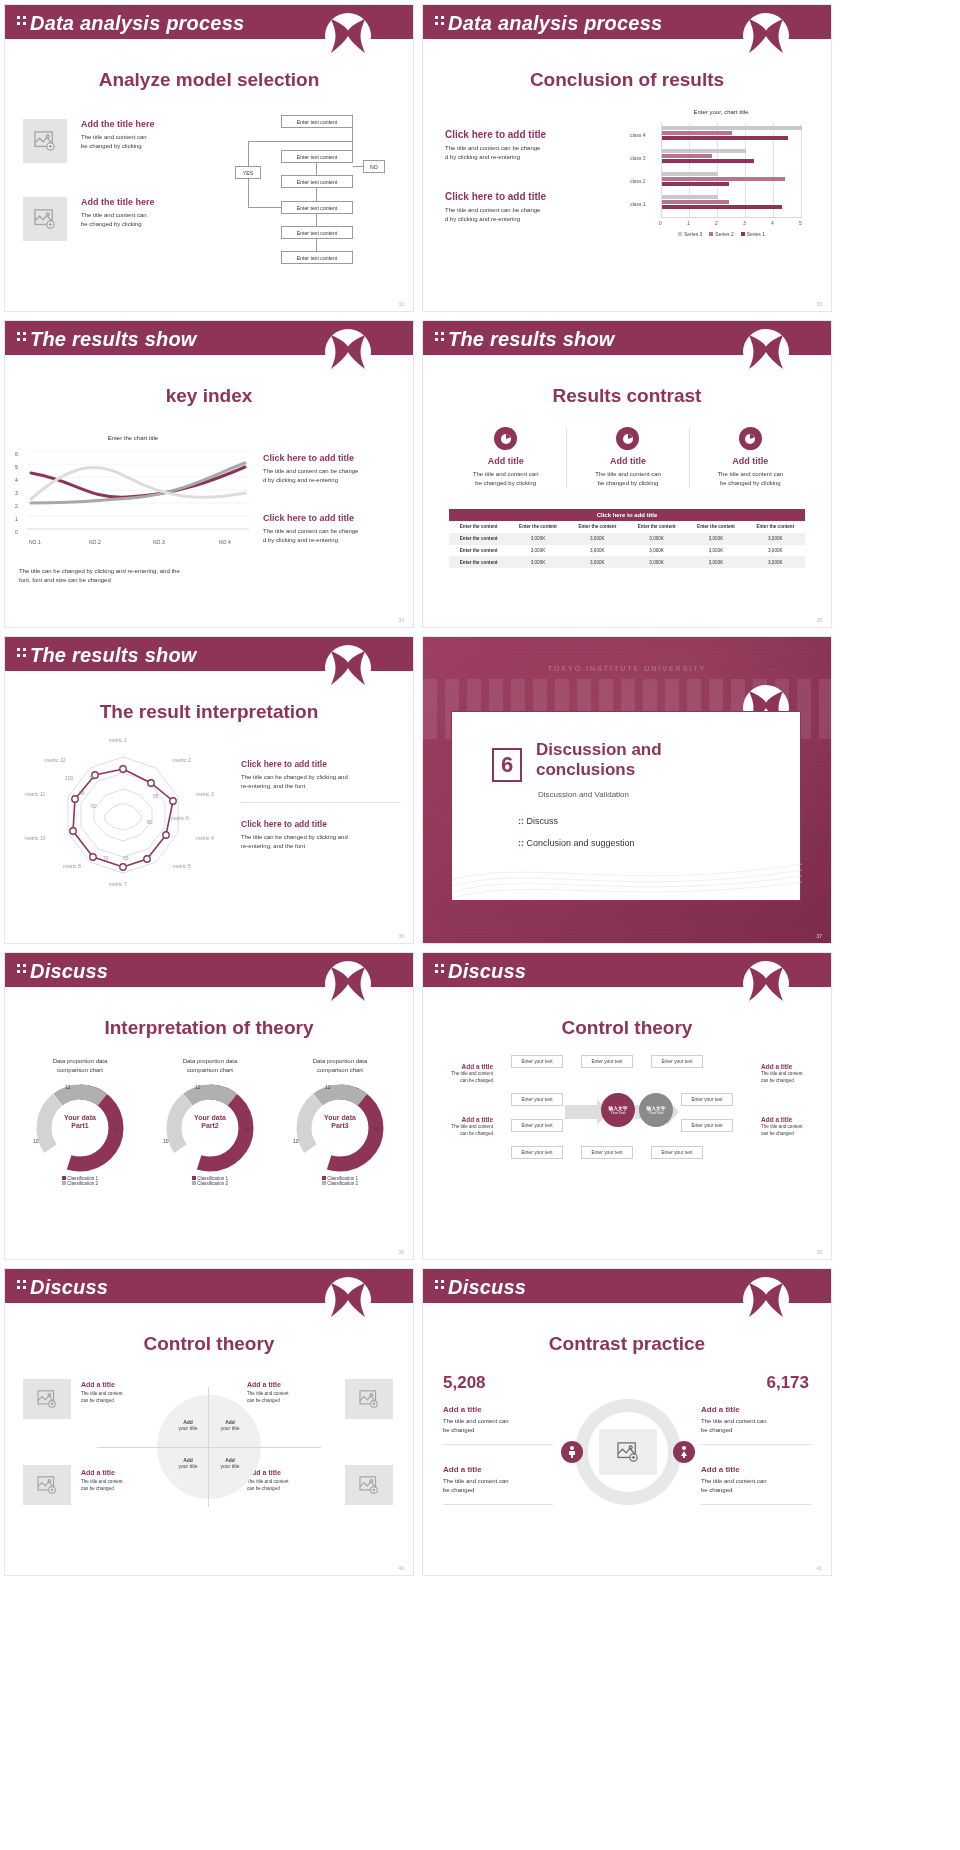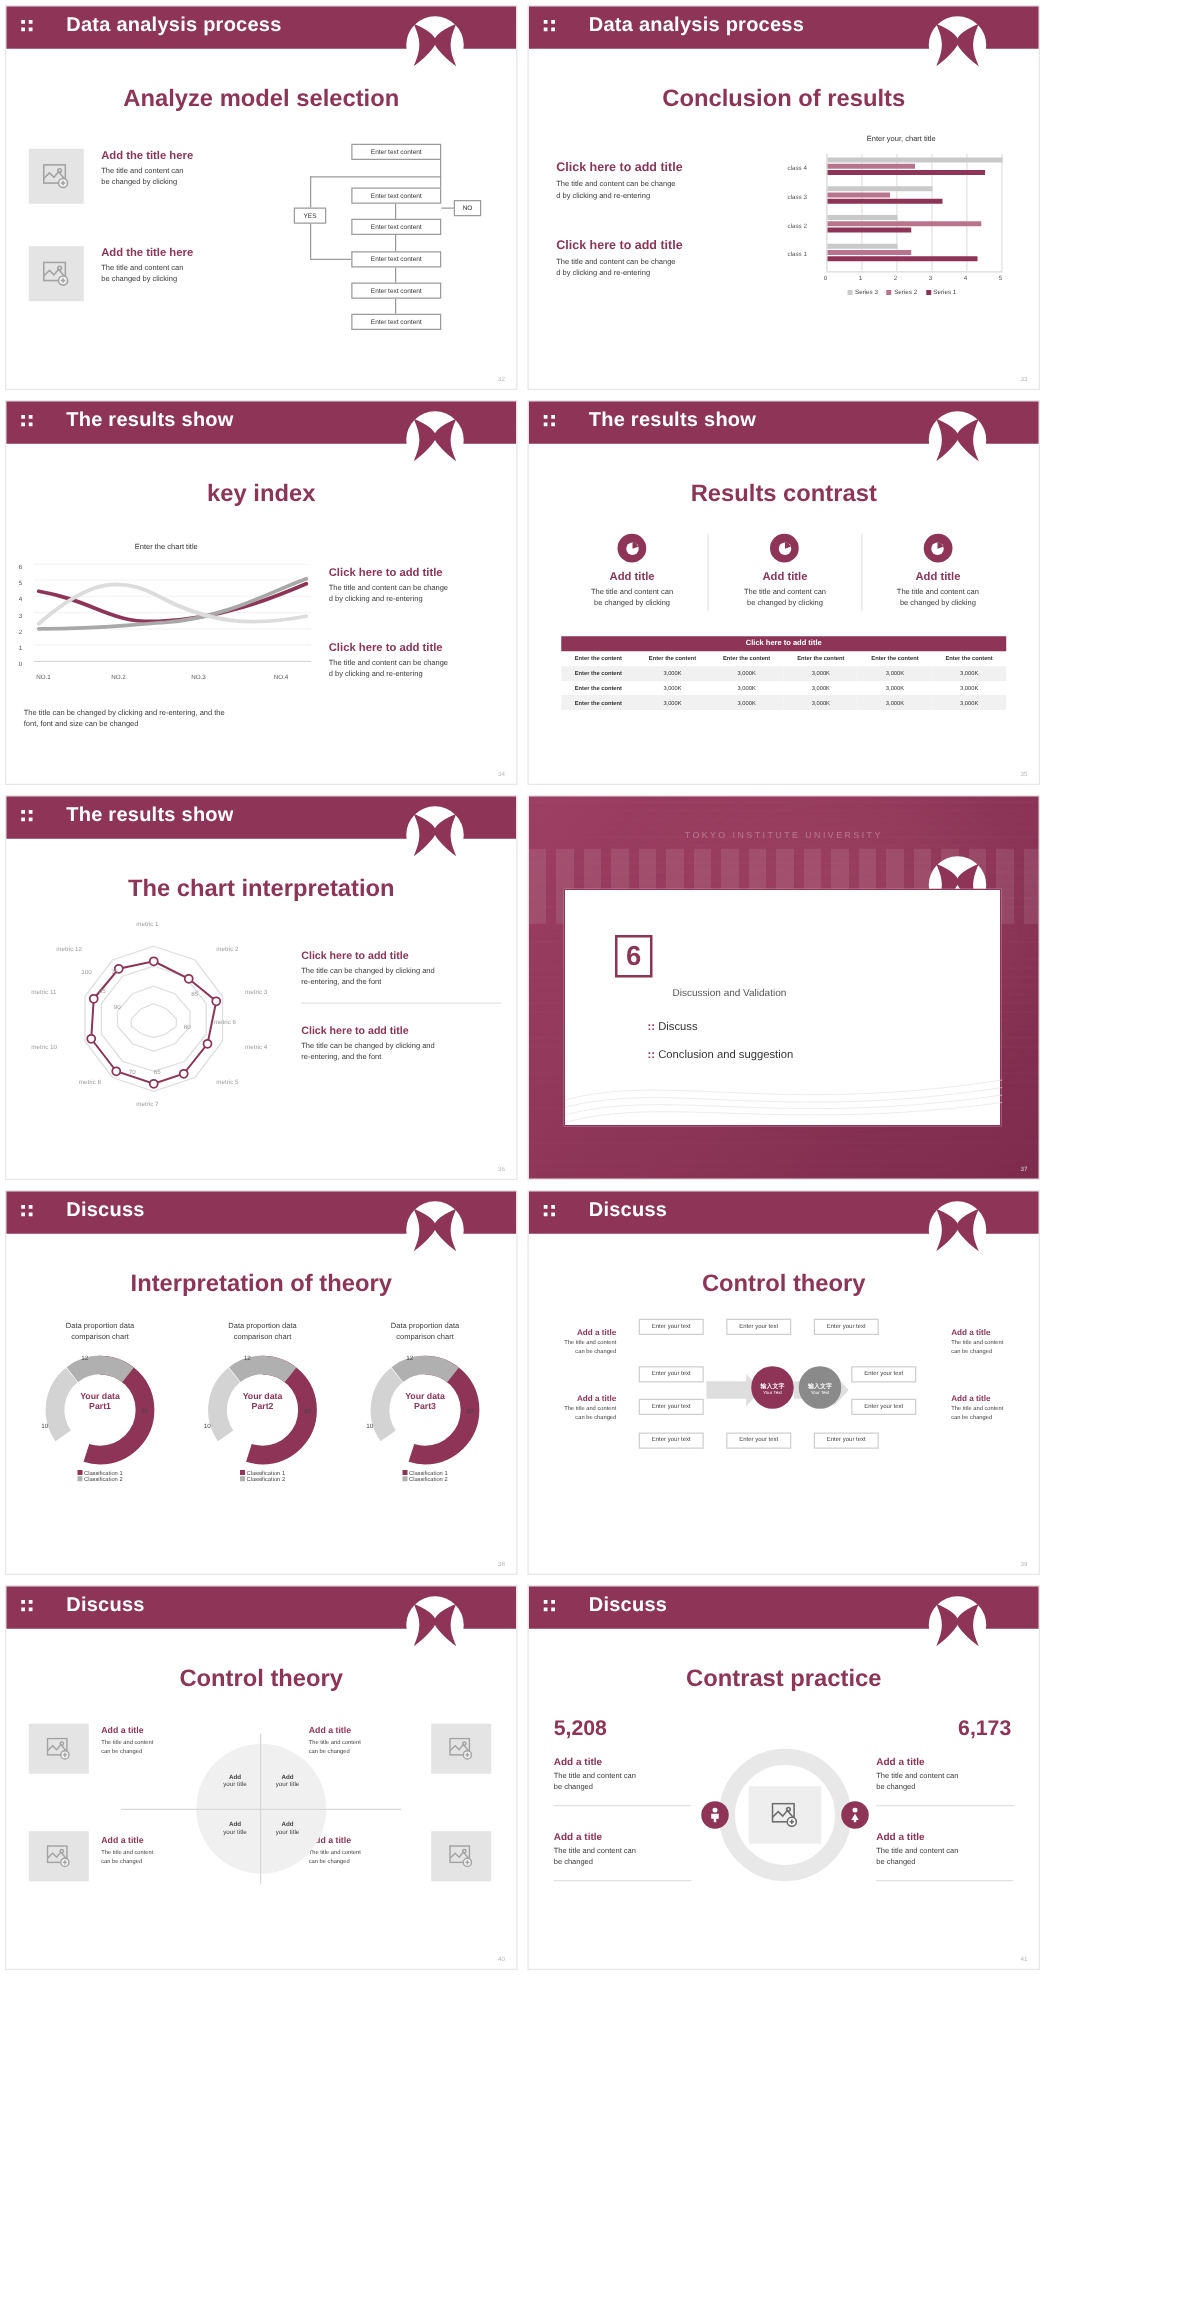--- a/index.html
+++ b/index.html
@@ -7,21 +7,21 @@
   .grid { display:grid; grid-template-columns:410px 410px; column-gap:8px; row-gap:8px;
           padding:4px 0 0 4px; width:960px; }
   .slide { position:relative; width:410px; height:308px; background:#ffffff;
            border:1px solid #e6e6e6; overflow:hidden; }
   
   .hdr { position:absolute; left:0; top:0; width:100%; height:34px; background:#8d3457; }
   .hdr .dots { position:absolute; left:12px; top:11px; width:11px; height:11px; }
   .hdr .dots i { position:absolute; width:3px; height:3px; background:#fff; border-radius:0; }
   .hdr .dots i:nth-child(1){ left:0; top:0;} .hdr .dots i:nth-child(2){ left:0; top:6px;}
   .hdr .dots i:nth-child(3){ left:6px; top:0;} .hdr .dots i:nth-child(4){ left:6px; top:6px;}
-  .hdr h1 { position:absolute; left:48px; top:7px; color:#fff; font-size:16px; font-weight:bold; letter-spacing:.2px;}
+  .hdr h1 { position:absolute; left:25px; top:7px; color:#fff; font-size:20px; font-weight:bold; letter-spacing:.2px;font-style:italic;}
   .logo { position:absolute; right:42px; top:8px; width:46px; height:46px; }
   .logo .circ { position:absolute; inset:0; background:#fff; border-radius:50%; }
   .logo svg { position:absolute; inset:0; }
   .pgnum { position:absolute; right:9px; bottom:4px; font-size:5px; color:#b8b8b8; }
   
   .stitle { position:absolute; width:100%; text-align:center; color:#8d3457;
             font-size:19px; font-weight:bold; top:64px; }
   .mini { font-size:6px; color:#3b3b3b; line-height:1.55; }
   .h3 { color:#8d3457; font-weight:bold; }
   .ph { background:#e4e4e4; display:flex; align-items:center; justify-content:center;}
@@ -390,21 +390,21 @@
     </div>
     <div class="logo">
       <div class="circ"></div>
       <svg viewBox="0 0 46 46">
           <g fill="#8d3457">
         <path d="M6 6 C20 12 26 18 23 23 C20 28 14 34 6 40 C12 26 12 20 6 6Z"></path>
         <path d="M40 6 C26 12 20 18 23 23 C26 28 32 34 40 40 C34 26 34 20 40 6Z"></path>
       </g>
         </svg>
     </div>
-    <div class="stitle">The chart interpretation</div>
+    <div class="stitle">The result interpretation</div>
 
     <div style="position:absolute;left:18px;top:98px;width:200px;height:160px;">
       <svg width="200" height="160" viewBox="0 0 200 160">
         <g stroke="#dedede" fill="none">
           <polygon points="100,22 133,33 155,62 155,98 133,127 100,138 67,127 45,98 45,62 67,33"></polygon>
           <polygon points="100,38 125,46 142,68 142,92 125,114 100,122 75,114 58,92 58,68 75,46"></polygon>
           <polygon points="100,54 117,60 129,74 129,86 117,100 100,106 83,100 71,86 71,74 83,60"></polygon>
           <polygon points="100,68 110,72 118,80 118,86 110,92 100,95 90,92 82,86 82,80 90,72"></polygon>
         </g>
         <polygon points="100,34 128,48 150,66 143,100 124,124 100,132 70,122 50,96 52,64 72,40" fill="none" stroke="#8d3457" stroke-width="1.6"></polygon>
@@ -468,20 +468,21 @@
       <svg viewBox="0 0 46 46">
           <g fill="#8d3457">
         <path d="M6 6 C20 12 26 18 23 23 C20 28 14 34 6 40 C12 26 12 20 6 6Z"></path>
         <path d="M40 6 C26 12 20 18 23 23 C26 28 32 34 40 40 C34 26 34 20 40 6Z"></path>
       </g>
         </svg>
     </div>
     <div style="position:absolute;left:28px;top:74px;width:350px;height:190px;background:#fff;border:1.5px solid #8d3457;">
       <div style="position:absolute;left:40px;top:36px;width:30px;height:34px;border:2px solid #8d3457;
                   display:flex;align-items:center;justify-content:center;color:#8d3457;font-size:22px;font-weight:bold;">6</div>
+      <div style="position:absolute;left:84px;top:28px;width:220px;color:#8d3457;font-size:17px;font-weight:bold;line-height:1.15;">Discussion and conclusions</div>
       <div style="position:absolute;left:86px;top:78px;color:#555;font-size:8px;">Discussion and Validation</div>
       <div style="position:absolute;left:66px;top:104px;color:#333;font-size:9px;">
         <span style="color:#8d3457;font-weight:bold;">::</span>
         <span>Discuss</span>
       </div>
       <div style="position:absolute;left:66px;top:126px;color:#333;font-size:9px;">
         <span style="color:#8d3457;font-weight:bold;">::</span>
         <span>Conclusion and suggestion</span>
       </div>
       <svg style="position:absolute;left:0;bottom:0;" width="350" height="60" viewBox="0 0 350 60">

